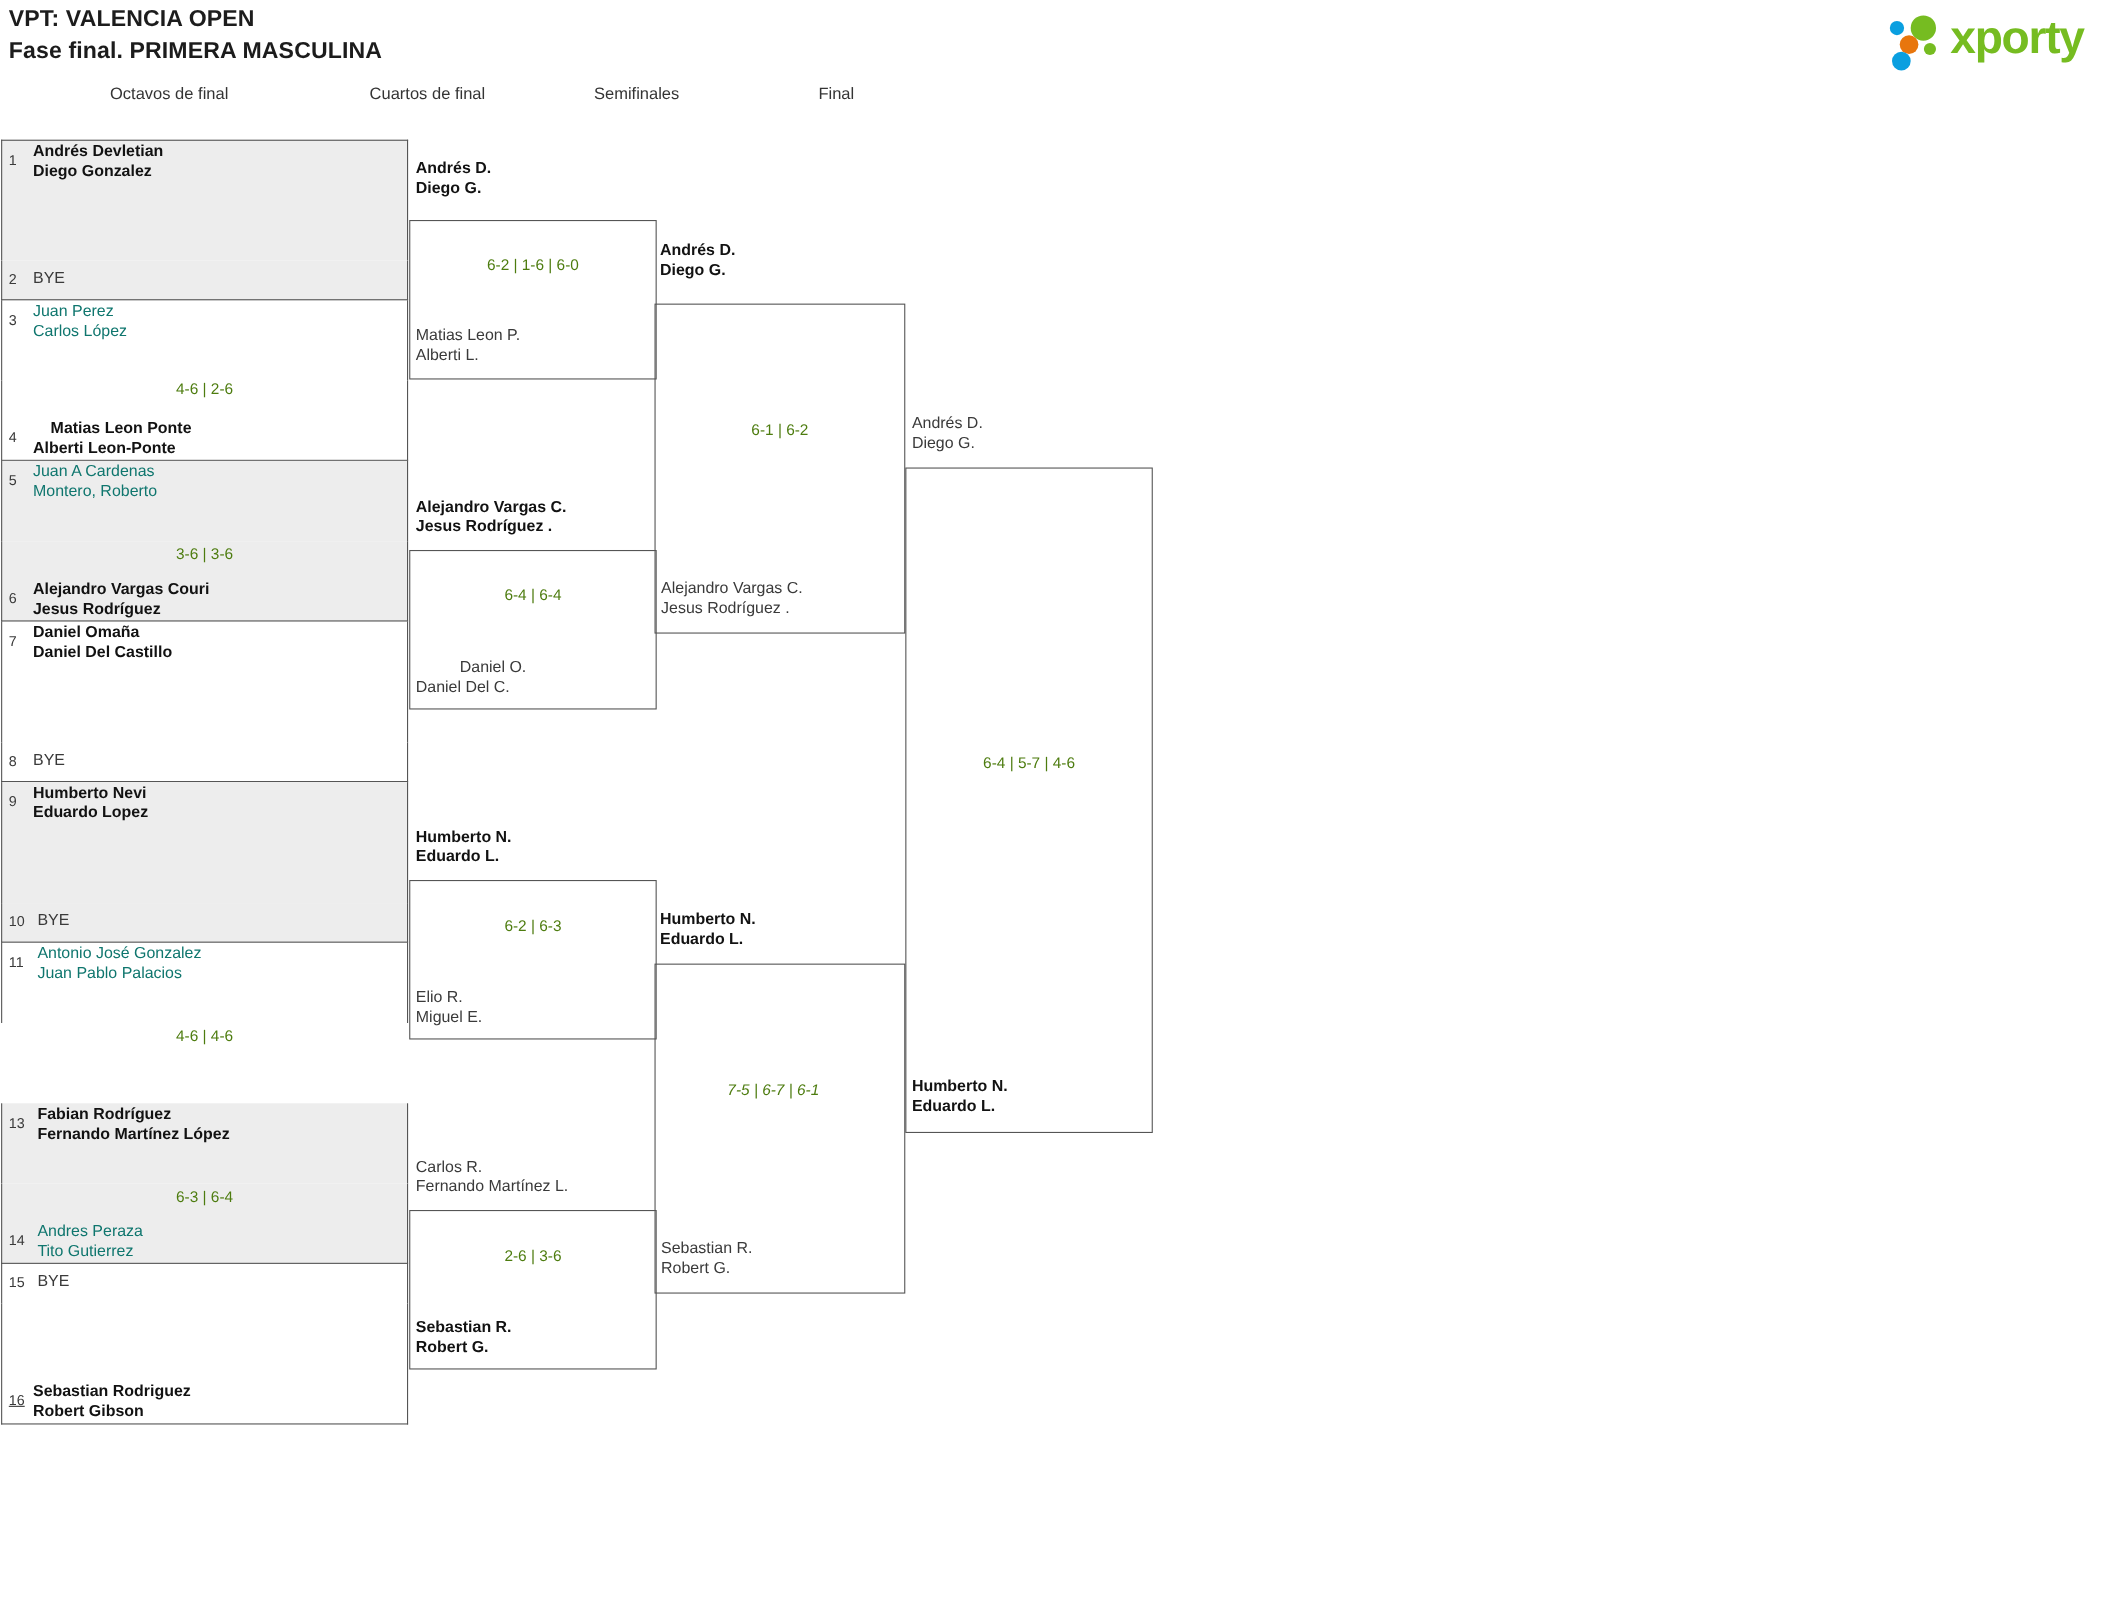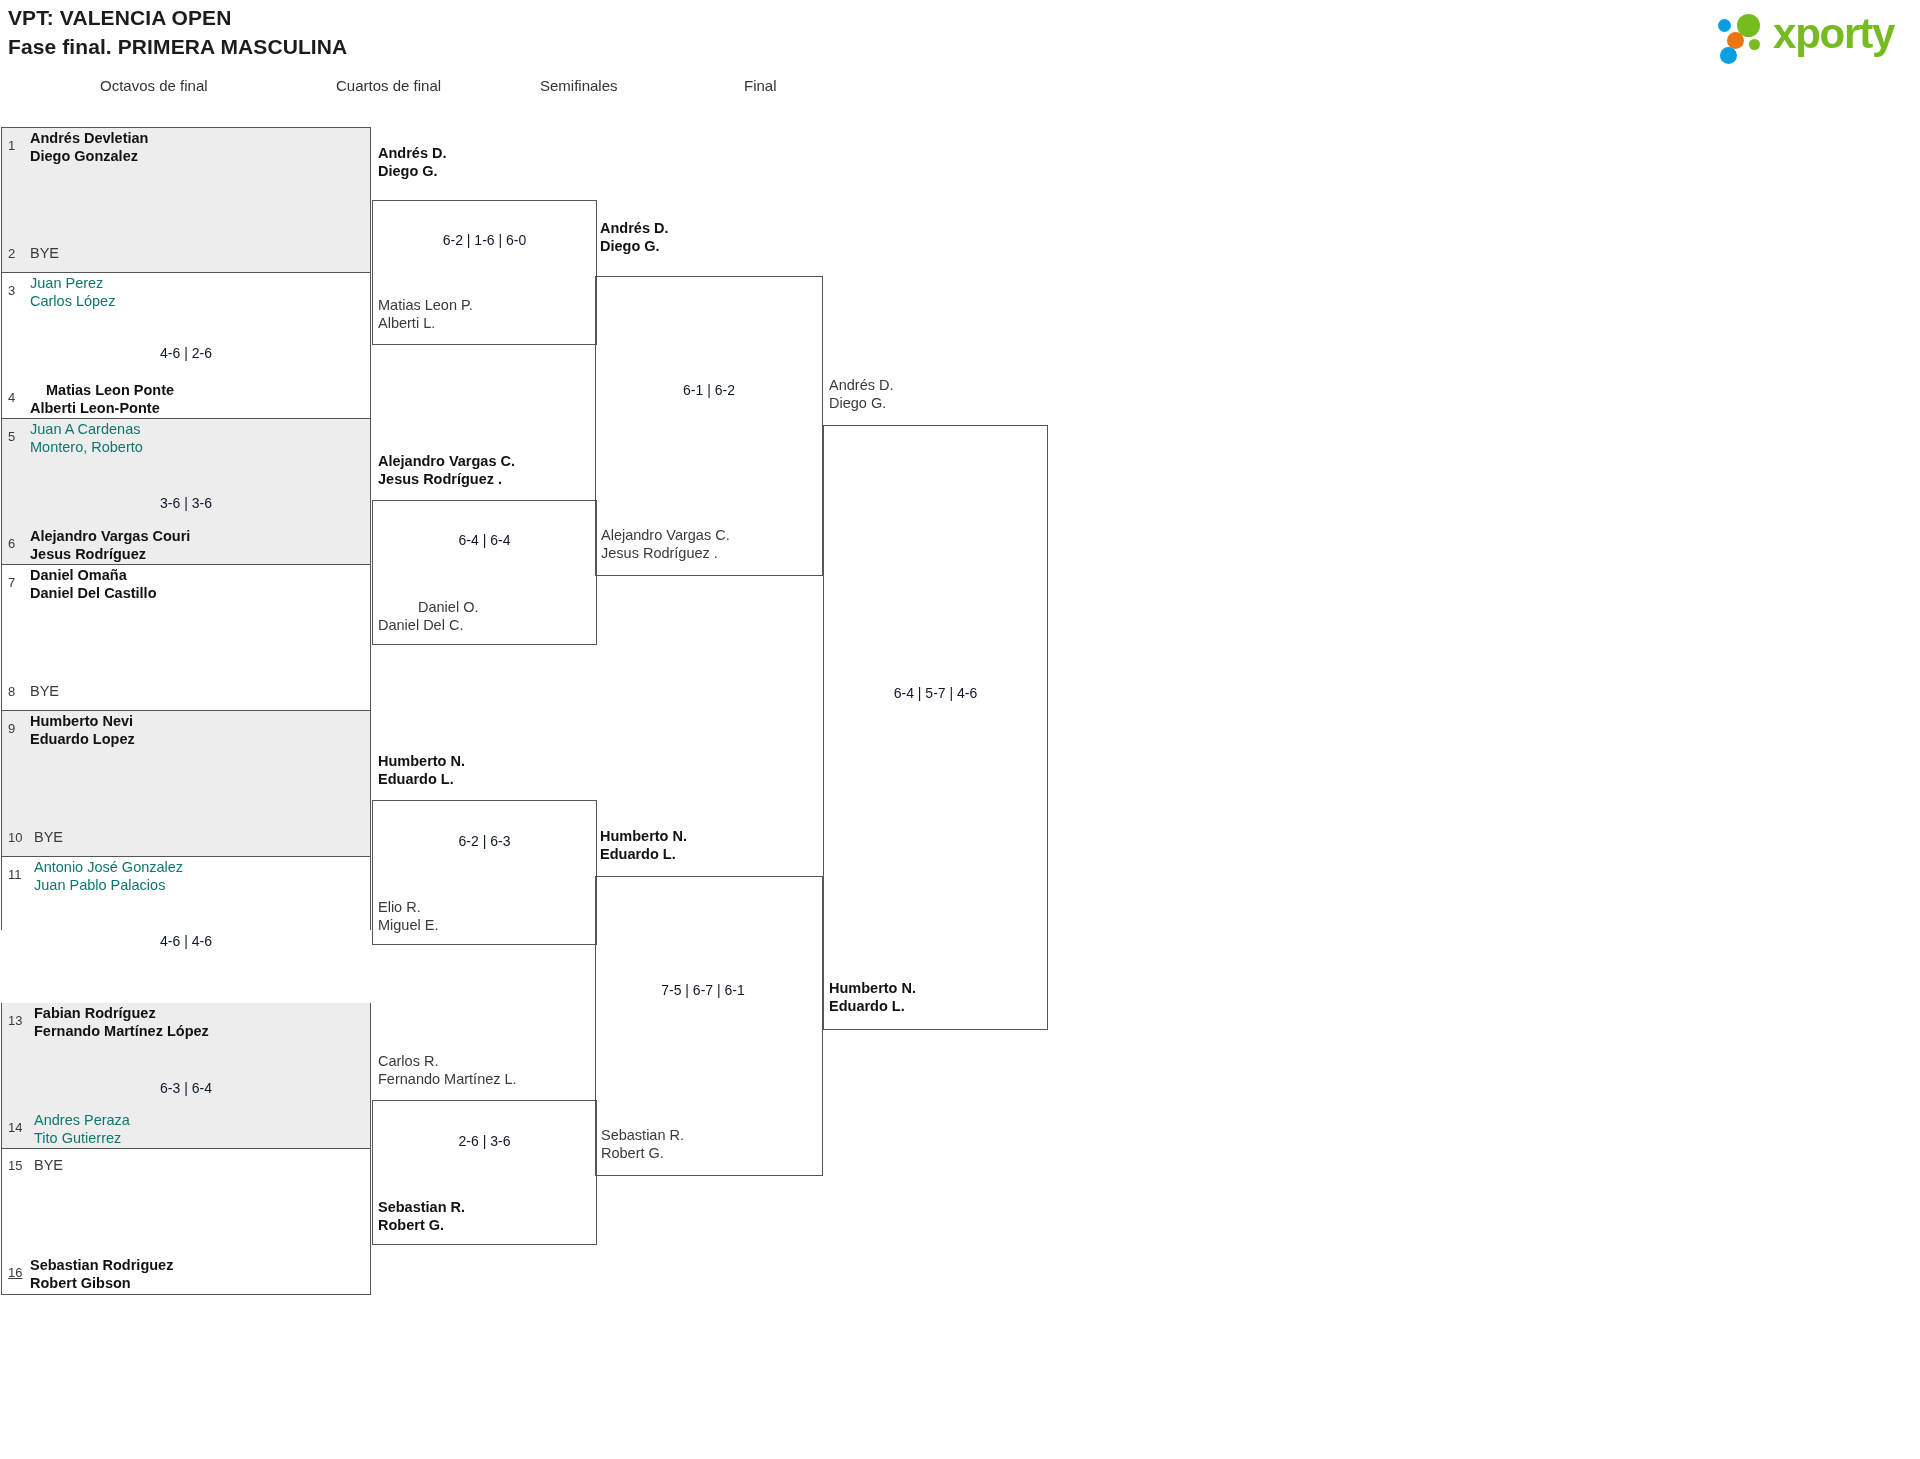--- a/index.html
+++ b/index.html
@@ -55,21 +55,21 @@
   }
   .pname{
     position:absolute;left:28px;
     font-size:14.5px;line-height:18.5px;color:#0f766e;white-space:nowrap;
   }
   .pname.win{font-weight:bold;color:#121212;}
   .pname.bye{left:28px;font-size:14.5px;color:#3a3a3a;}
 
   .score{
     position:absolute;
-    font-size:14px;color:#0f172a;white-space:nowrap;
+    font-size:14px;color:#4d7c0f;white-space:nowrap;
     text-align:center;
   }
 
   
   .matchbox{
     position:absolute;
     border:1px solid #555;
     box-sizing:border-box;
     background:transparent;
   }
@@ -222,21 +222,21 @@
   <div class="adv win" style="left:600px;top:219px;">Andrés D.</div>
   <div class="adv win" style="left:600px;top:237px;">Diego G.</div>
   <div class="matchbox" style="left:595px;top:276px;width:228px;height:300px;"></div>
   <div class="score" style="left:595px;top:382px;width:228px;">6-1 | 6-2</div>
   <div class="adv" style="left:601px;top:526px;">Alejandro Vargas C.</div>
   <div class="adv" style="left:601px;top:544px;">Jesus Rodríguez .</div>
 
   <div class="adv win" style="left:600px;top:827px;">Humberto N.</div>
   <div class="adv win" style="left:600px;top:845px;">Eduardo L.</div>
   <div class="matchbox" style="left:595px;top:876px;width:228px;height:300px;"></div>
-  <div class="score" style="left:595px;top:982px;width:216px;">7-5 | 6-7 | 6-1</div>
+  <div class="score" style="left:595px;top:982px;width:216px;font-style:italic;">7-5 | 6-7 | 6-1</div>
   <div class="adv" style="left:601px;top:1126px;">Sebastian R.</div>
   <div class="adv" style="left:601px;top:1144px;">Robert G.</div>
 
   <div class="adv" style="left:829px;top:376px;">Andrés D.</div>
   <div class="adv" style="left:829px;top:394px;">Diego G.</div>
   <div class="matchbox" style="left:823px;top:425px;width:225px;height:605px;"></div>
   <div class="score" style="left:823px;top:685px;width:225px;">6-4 | 5-7 | 4-6</div>
   <div class="adv win" style="left:829px;top:979px;">Humberto N.</div>
   <div class="adv win" style="left:829px;top:997px;">Eduardo L.</div>
 

